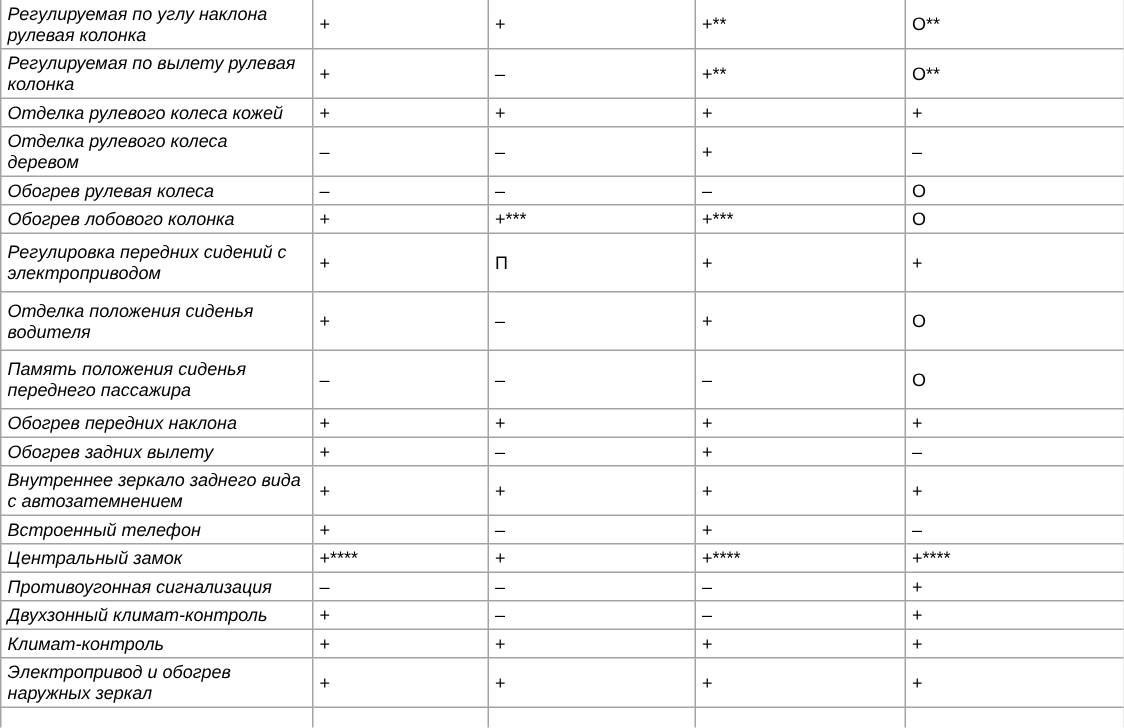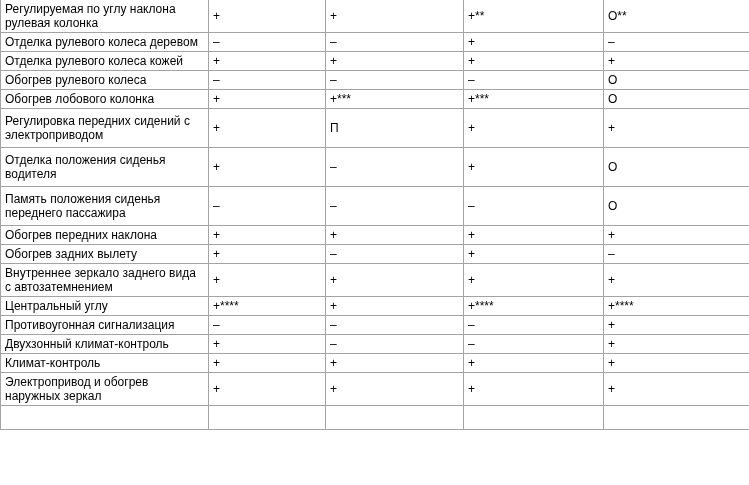--- a/index.html
+++ b/index.html
@@ -22,21 +22,21 @@
   table.features td{
     border:1px solid var(--border);
     font-size:12px;
     line-height:14px;
     color:var(--text);
     vertical-align:middle;
     overflow:hidden;
     background:var(--bg);
   }
   table.features tr:first-child td{border-top:none;}
-  td.feature{padding:2px 6px 2px 4px;}
+  td.feature{padding:2px 6px 2px 4px;font-style:italic;}
   td.val{padding:2px 4px;letter-spacing:0;}
   tr.tall td{padding-top:5px;padding-bottom:5px;margin-top:32px;}
   col.c0{width:208px;}
   col.c1{width:117px;}
   col.c2{width:138px;}
   col.c3{width:140px;}
   col.c4{width:146px;}
   tr.partial td{height:19px;}
 </style>
 </head>
@@ -53,35 +53,42 @@
     </colgroup>
     <tbody id="table-body">
         <tr>
           <td class="feature">Регулируемая по углу наклона рулевая колонка</td>
           <td class="val">+</td>
           <td class="val">+</td>
           <td class="val">+**</td>
           <td class="val">О**</td>
         </tr>
         <tr>
-          <td class="feature">Отделка рулевого колеса деревом</td>
-          <td class="val">–</td>
-          <td class="val">–</td>
+          <td class="feature">Регулируемая по вылету рулевая колонка</td>
           <td class="val">+</td>
           <td class="val">–</td>
+          <td class="val">+**</td>
+          <td class="val">О**</td>
         </tr>
         <tr>
           <td class="feature">Отделка рулевого колеса кожей</td>
           <td class="val">+</td>
           <td class="val">+</td>
           <td class="val">+</td>
           <td class="val">+</td>
         </tr>
         <tr>
-          <td class="feature">Обогрев рулевого колеса</td>
+          <td class="feature">Отделка рулевого колеса деревом</td>
+          <td class="val">–</td>
+          <td class="val">–</td>
+          <td class="val">+</td>
+          <td class="val">–</td>
+        </tr>
+        <tr>
+          <td class="feature">Обогрев рулевая колеса</td>
           <td class="val">–</td>
           <td class="val">–</td>
           <td class="val">–</td>
           <td class="val">О</td>
         </tr>
         <tr>
           <td class="feature">Обогрев лобового колонка</td>
           <td class="val">+</td>
           <td class="val">+***</td>
           <td class="val">+***</td>
@@ -123,21 +130,28 @@
           <td class="val">–</td>
         </tr>
         <tr>
           <td class="feature">Внутреннее зеркало заднего вида с автозатемнением</td>
           <td class="val">+</td>
           <td class="val">+</td>
           <td class="val">+</td>
           <td class="val">+</td>
         </tr>
         <tr>
-          <td class="feature">Центральный углу</td>
+          <td class="feature">Встроенный телефон</td>
+          <td class="val">+</td>
+          <td class="val">–</td>
+          <td class="val">+</td>
+          <td class="val">–</td>
+        </tr>
+        <tr>
+          <td class="feature">Центральный замок</td>
           <td class="val">+****</td>
           <td class="val">+</td>
           <td class="val">+****</td>
           <td class="val">+****</td>
         </tr>
         <tr>
           <td class="feature">Противоугонная сигнализация</td>
           <td class="val">–</td>
           <td class="val">–</td>
           <td class="val">–</td>

